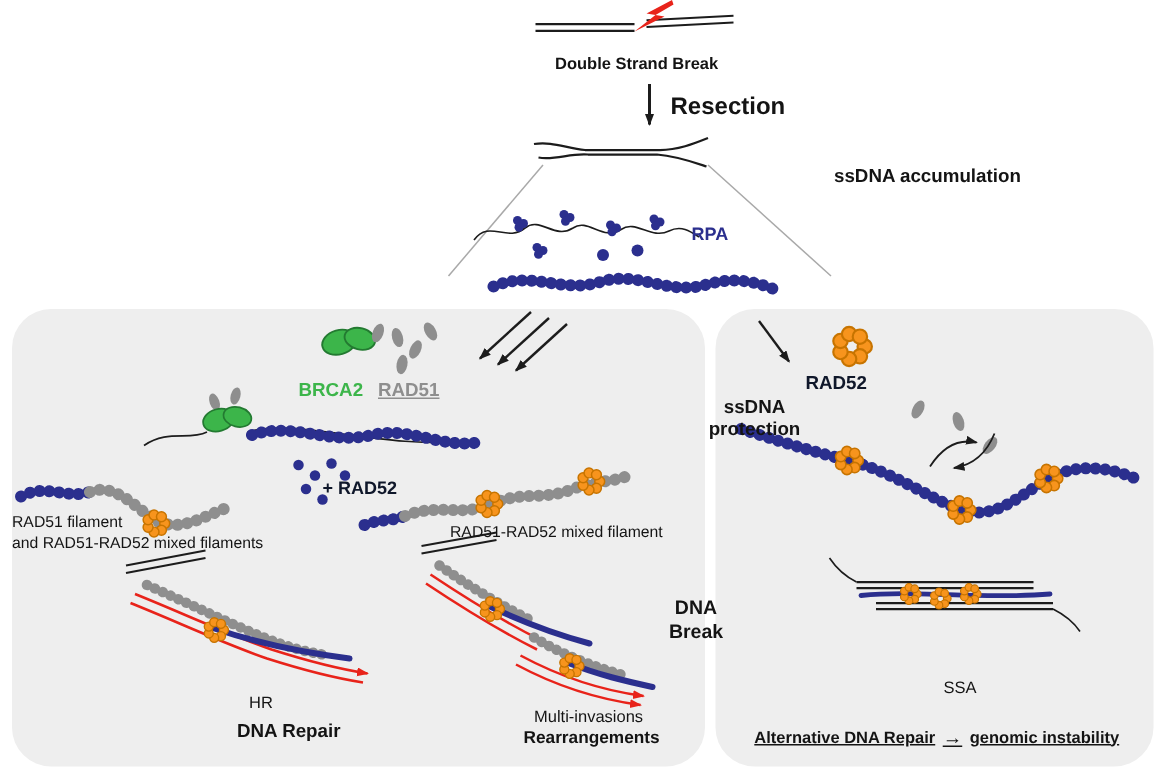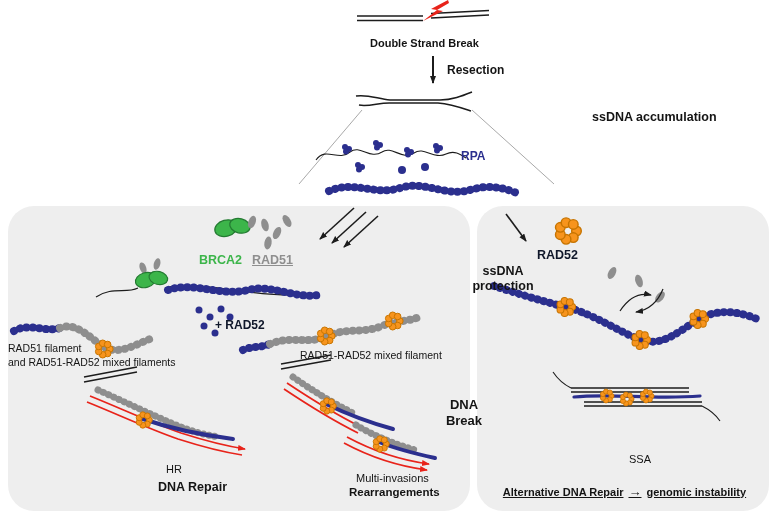--- a/index.html
+++ b/index.html
@@ -179,22 +179,22 @@
       <path class="ln2" d="M571,388 C563,384 557,378 553,372"></path>
       <path class="ln2" d="M702,406 C710,410 716,415 720,421"></path>
       <path class="bluethick2" d="M574,397 C612,393 652,400 700,396"></path>
       <use href="#flower" transform="translate(607,396) scale(0.85)"></use>
       <use href="#flower" transform="translate(627,399) scale(0.85)"></use>
       <use href="#flower" transform="translate(647,396) scale(0.85)"></use>
     </g>
   </svg>
 
   <div class="lbl" style="left:370px;top:37px;font-size:11px;font-weight:600;">Double Strand Break</div>
-  <div class="lbl b" style="left:447px;top:63px;font-size:12px;">Resection</div>
-  <div class="lbl b" style="left:556px;top:110px;font-size:12.5px;margin-left:36px;">ssDNA accumulation</div>
+  <div class="lbl b" style="left:447px;top:63px;font-size:16px;">Resection</div>
+  <div class="lbl b" style="left:556px;top:110px;font-size:12.5px;">ssDNA accumulation</div>
   <div class="lbl b c-blue" style="left:461px;top:149px;font-size:12px;">RPA</div>
 
   <div class="lbl b c-green" style="left:199px;top:253px;font-size:12.5px;">BRCA2</div>
   <div class="lbl b c-gray" style="left:252px;top:253px;font-size:12.5px;text-decoration:underline;">RAD51</div>
 
   <div class="lbl b" style="left:458px;top:264px;width:90px;text-align:center;font-size:12.5px;line-height:1.2;">
     <div>ssDNA</div>
     <div>protection</div>
   </div>
 

